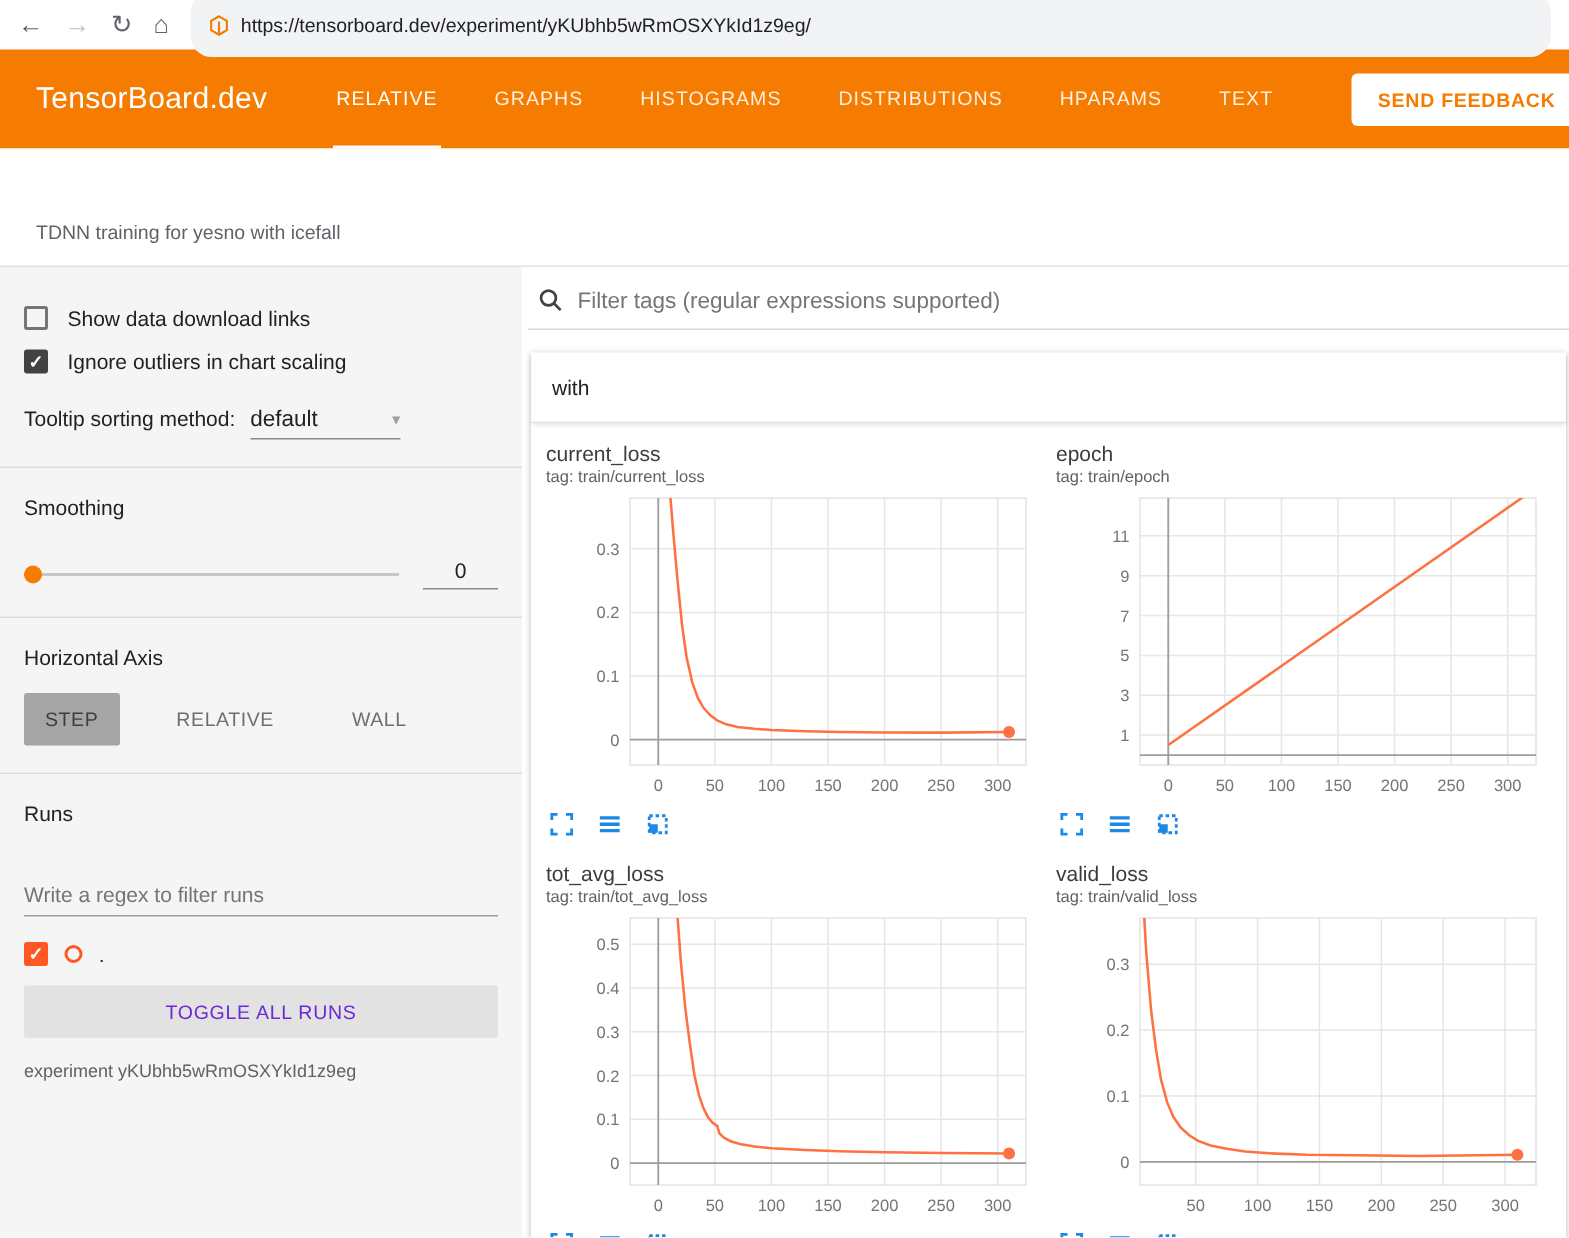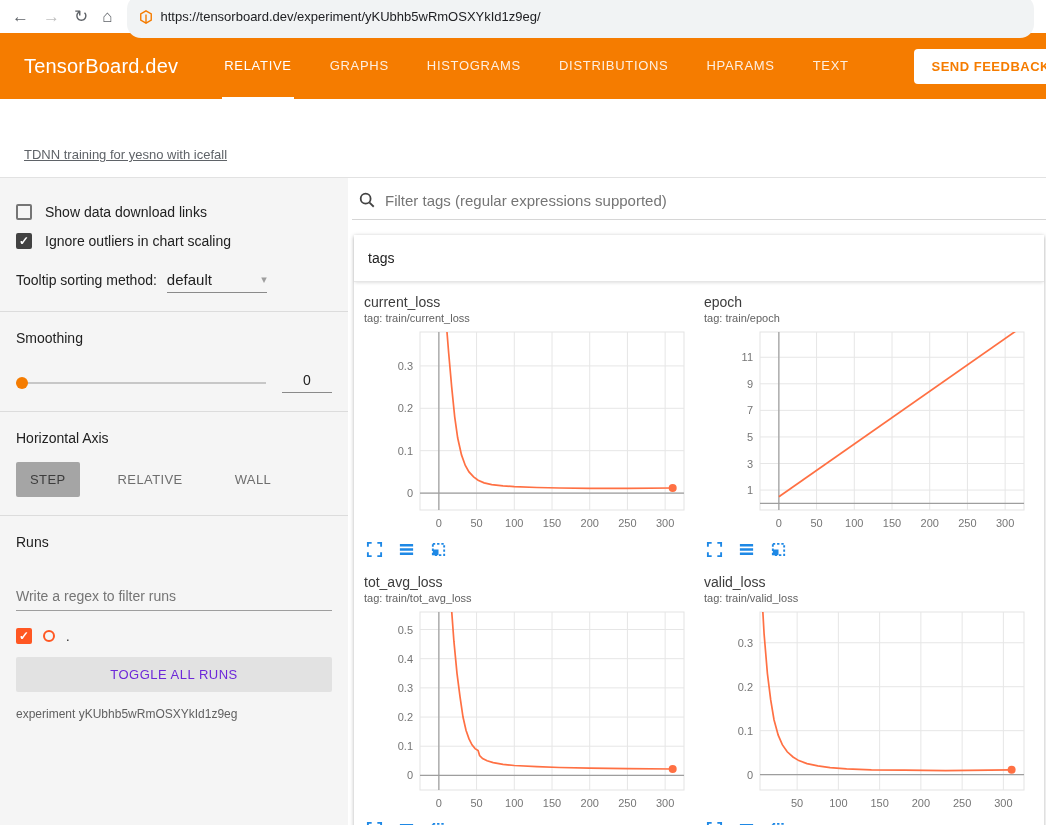--- a/index.html
+++ b/index.html
@@ -7,34 +7,34 @@
     font-family:"Liberation Sans", sans-serif; }
 
   
   .browser-bar { height:33px; display:flex; align-items:center; gap:14px; padding:0 12px; background:#fff; }
   .nav-icon { font-size:17px; color:#5f6368; cursor:pointer; line-height:1; }
   .nav-icon.disabled { color:#c0c0c0; }
   .address-bar { flex:1; height:43px; background:#f1f3f4; border-radius:14px; display:flex; align-items:center; gap:8px; padding:0 12px; }
   .address-url { font-size:13px; color:#202124; white-space:nowrap; overflow:hidden; }
 
   
-  .app-header { height:66px; background:#f57c00; display:flex; align-items:stretch; padding:0 0 0 24px; color:#fff; }
+  .app-header { height:66px; background:#f57c00; display:flex; align-items:stretch; padding:0 13px 0 24px; color:#fff; }
   .logo { font-size:20px; font-weight:500; letter-spacing:.2px; align-self:center; margin-right:44px; white-space:nowrap; }
   .nav-tabs { display:flex; gap:34px; align-items:stretch; }
   .nav-tab { display:flex; align-items:center; font-size:13px; font-weight:500; letter-spacing:.7px;
     color:rgba(255,255,255,.88); border-bottom:2px solid transparent; cursor:pointer; padding:0 2px; white-space:nowrap; }
   .nav-tab.active { color:#fff; border-bottom-color:#fff; }
   .feedback-btn { margin-left:auto; align-self:center; margin-right:-22px; background:#fff; color:#f57c00;
     border:none; font-family:inherit; font-size:13px; font-weight:700; letter-spacing:.5px; padding:10px 18px;
     border-radius:4px; white-space:nowrap; cursor:pointer; }
 
   
   .experiment-bar { height:79px; border-bottom:1px solid #e2e2e2; display:flex; align-items:flex-end;
     padding:0 0 15px 24px; background:#fff; }
-  .experiment-desc { font-size:13px; color:#5f6368;text-decoration:underline; }
+  .experiment-desc { font-size:13px; color:#5f6368; }
 
   
   .content { display:flex; height:647px; }
   .sidebar { width:348px; flex-shrink:0; background:#f5f5f5; padding:26px 16px 0 16px; }
   .main { flex:1; background:#fff; padding-left:4px; overflow:hidden; }
 
   
   .check-row { display:flex; align-items:center; gap:13px; margin-bottom:13px; font-size:14px; color:#212121; }
   .checkbox { width:16px; height:16px; border:2px solid #757575; border-radius:2px; background:transparent;
     flex-shrink:0; display:flex; align-items:center; justify-content:center; cursor:pointer;
@@ -176,21 +176,21 @@
       <span style="display:inline-flex;">
         <svg width="18" height="18" viewBox="0 0 20 20">
             <circle cx="8.5" cy="8.5" r="5.5" fill="none" stroke="#424242" stroke-width="2"></circle>
             <path d="M12.8 12.8 L17.5 17.5" stroke="#424242" stroke-width="2"></path>
           </svg>
       </span>
       <input class="filter-input" placeholder="Filter tags (regular expressions supported)" style="">
     </div>
 
     <div class="train-card">
-      <div class="train-header">tags</div>
+      <div class="train-header">with</div>
 
       <div class="charts-grid">
 
         <div class="chart-card">
           <div class="chart-title">current_loss</div>
           <div class="chart-tag">tag: train/current_loss</div>
           <div class="chart-plot"><svg width="330" height="208" viewBox="0 0 330 208">
                 <rect x="56" y="4" width="264" height="178" fill="#ffffff" stroke="#e3e3e3"></rect>
                 <line x1="74.85714285714286" x2="74.85714285714286" y1="4" y2="182" stroke="#e6e6e6"></line>
                 <text x="74.85714285714286" y="199" text-anchor="middle" fill="#757575" font-size="11">0</text>

